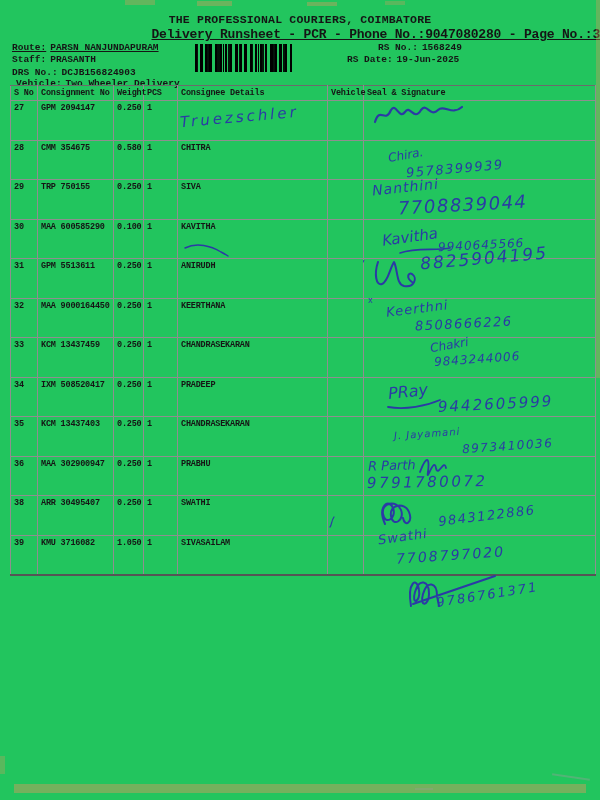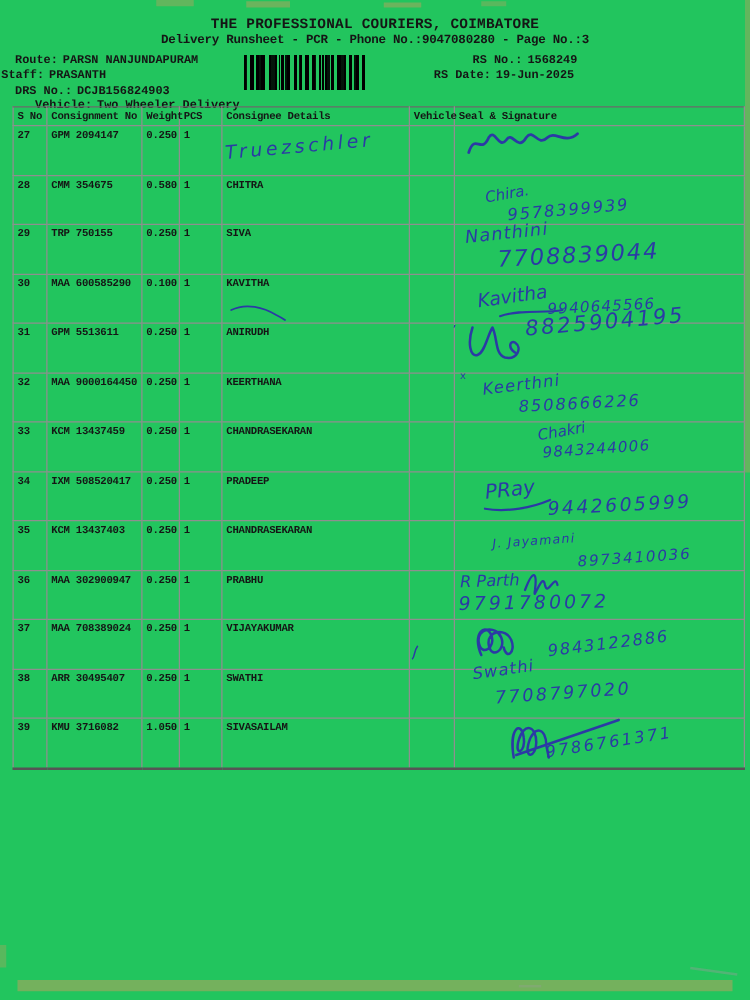--- a/index.html
+++ b/index.html
@@ -9,21 +9,21 @@
     font-family:"Liberation Mono", monospace;
     color:#151515;
   }
   
   .doc-title {
     position:absolute; top:13px; left:0; width:100%;
     text-align:center; font-weight:bold; font-size:11.5px; letter-spacing:0.2px;
   }
   .doc-subtitle {
     position:absolute; top:27px; left:0; width:100%;
-    text-align:center; font-weight:bold; font-size:10px; letter-spacing:-0.2px;
+    text-align:right; font-weight:bold; font-size:13px; letter-spacing:-0.2px;text-decoration:underline;
   }
   .info-line { position:absolute; font-weight:bold; font-size:9.5px; white-space:nowrap; }
   .info-line .lbl { margin-right:4px; }
   .barcode {
     position:absolute; left:195px; top:44px; width:97px; height:28px;
     background:
       repeating-linear-gradient(90deg,#000 0 2px, transparent 2px 5px),
       repeating-linear-gradient(90deg,#000 0 1px, transparent 1px 7px),
       repeating-linear-gradient(90deg,rgba(0,0,0,.9) 0 3px, transparent 3px 11px);
   }
@@ -52,30 +52,30 @@
   .slash  { position:absolute; background:#9a9a9a; pointer-events:none; }
 </style>
 </head>
 <body>
 
 <div id="page">
 
   <div class="doc-title">THE PROFESSIONAL COURIERS, COIMBATORE</div>
   <div class="doc-subtitle">Delivery Runsheet - PCR - Phone No.:9047080280 - Page No.:3</div>
 
-  <div class="info-line" style="left:12px;top:42px;">
+  <div class="info-line" style="left:12px;top:42px;text-decoration:underline;">
     <span class="lbl">Route:</span><span>PARSN NANJUNDAPURAM</span>
   </div>
-  <div class="info-line" style="left:1px;top:54px;">
+  <div class="info-line" style="left:12px;top:54px;">
     <span class="lbl">Staff:</span><span>PRASANTH</span>
   </div>
   <div class="info-line" style="left:12px;top:67px;">
     <span class="lbl">DRS No.:</span><span>DCJB156824903</span>
   </div>
-  <div class="info-line" style="left:16px;top:78px;margin-left:12px;">
+  <div class="info-line" style="left:16px;top:78px;">
     <span class="lbl">Vehicle:</span><span>Two Wheeler Delivery</span>
   </div>
 
   <div class="barcode"></div>
 
   <div class="info-line" style="left:347px;top:42px;padding-left:31px;">
     <span class="lbl">RS No.:</span><span>1568249</span>
   </div>
   <div class="info-line" style="left:347px;top:54px;">
     <span class="lbl">RS Date:</span><span>19-Jun-2025</span>
@@ -187,29 +187,20 @@
       <tr>
           <td>36</td>
           <td>MAA 302900947</td>
           <td>0.250</td>
           <td>1</td>
           <td>PRABHU</td>
           <td></td>
           <td></td>
         </tr>
       <tr>
-          <td>37</td>
-          <td>MAA 708389024</td>
-          <td>0.250</td>
-          <td>1</td>
-          <td>VIJAYAKUMAR</td>
-          <td></td>
-          <td></td>
-        </tr>
-      <tr>
           <td>38</td>
           <td>ARR 30495407</td>
           <td>0.250</td>
           <td>1</td>
           <td>SWATHI</td>
           <td></td>
           <td></td>
         </tr>
       <tr>
           <td>39</td>

